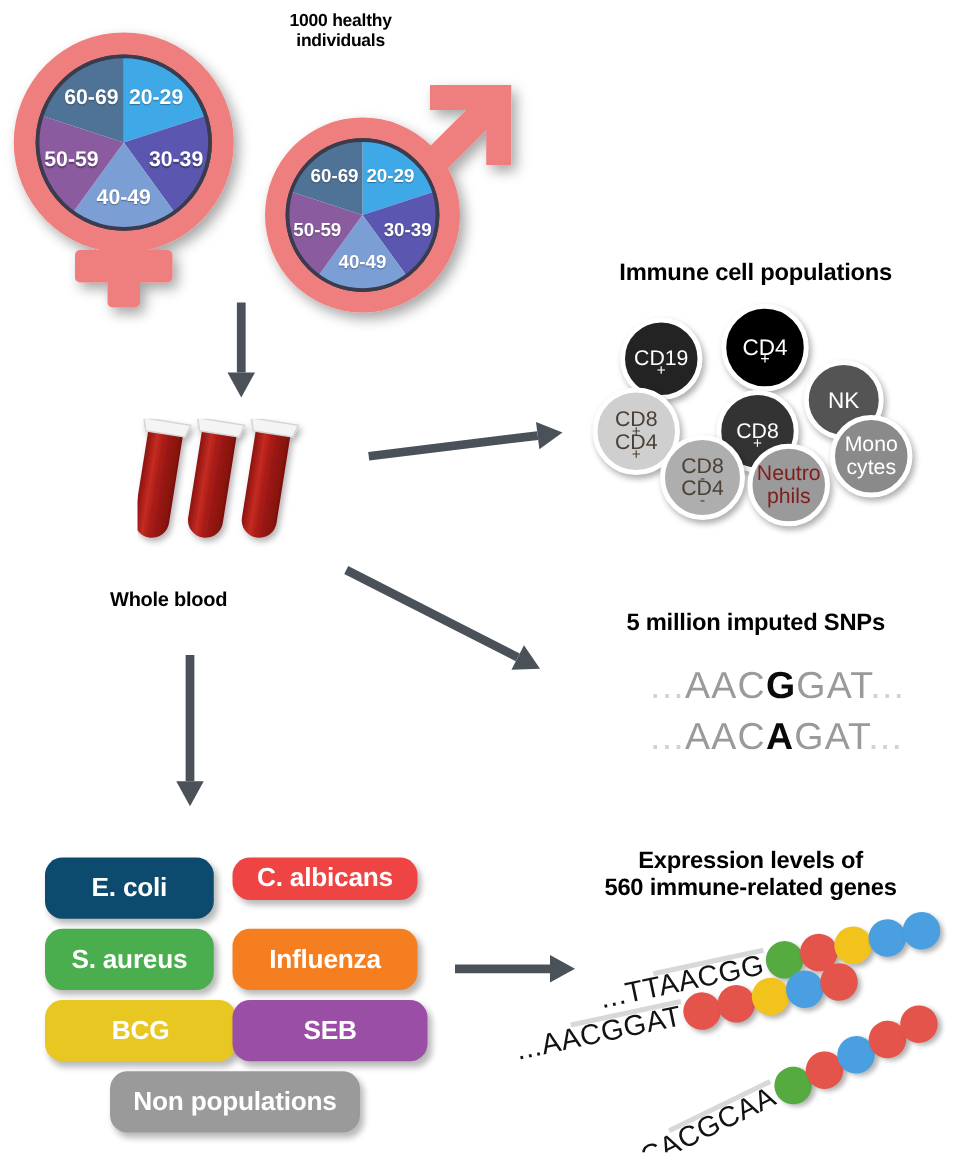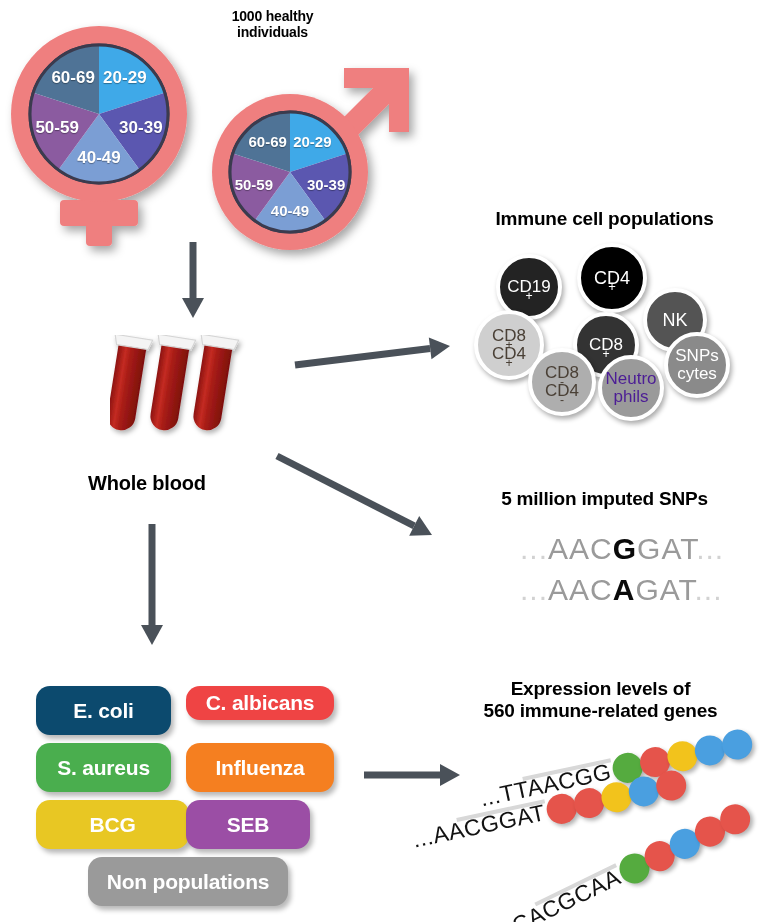--- a/index.html
+++ b/index.html
@@ -28,21 +28,21 @@
     letter-spacing: -0.2px;
   }
   #title-cohort { left: 160px; top: 8px; width: 225px; font-size: 14px; }
   #title-immune { left: 438px; top: 208px; width: 333px; font-size: 19px; }
   #title-snp    { left: 438px; top: 488px; width: 333px; font-size: 19px; }
   #title-expr   { left: 430px; top: 678px; width: 341px; font-size: 19px; }
 
   .label-blood {
     font-weight: bold;
     color: #000000;
-    font-size: 20px;
+    font-size: 16px;
     letter-spacing: -0.2px;
   }
 
   
   .gender-wrap { position: absolute; }
   .sym-svg { display: block; overflow: visible; }
   .slice-label {
     position: absolute;
     color: #ffffff;
     font-weight: bold;
@@ -276,47 +276,47 @@
         <div>
           <span>CD8<span class="sup">+</span></span>
         </div>
       </div>
       <div class="cell" style="left: 528px; top: 348px; width: 68px; height: 68px; background: rgb(174, 174, 174); color: rgb(74, 64, 54); font-size: 17px;">
         <div>
           <span>CD8<span class="sup">-</span></span>
           <span>CD4<span class="sup">-</span></span>
         </div>
       </div>
-      <div class="cell" style="left: 598px; top: 355px; width: 66px; height: 66px; background: rgb(154, 154, 154); color: #4c1d95; font-size: 17px;">
+      <div class="cell" style="left: 598px; top: 355px; width: 66px; height: 66px; background: rgb(154, 154, 154); color: #7f1d1d; font-size: 17px;">
         <div>
           <span>Neutro</span>
           <span>phils</span>
         </div>
       </div>
       <div class="cell" style="left: 664px; top: 332px; width: 66px; height: 66px; background: rgb(138, 138, 138); color: rgb(255, 255, 255); font-size: 17px;">
         <div>
-          <span>SNPs</span>
+          <span>Mono</span>
           <span>cytes</span>
         </div>
       </div>
     </div>
 
   <div class="abs title" id="title-snp">5 million imputed SNPs</div>
   <div class="abs" id="snp-rows" style="left:0; top:0; width:771px; height:922px;">
       <div class="snp-row" style="left: 520px; top: 532px;"><span class="dots">...</span><span class="bases">AAC</span><span class="hl">G</span><span class="bases">GAT</span><span class="dots">...</span></div>
       <div class="snp-row" style="left: 520px; top: 573px;"><span class="dots">...</span><span class="bases">AAC</span><span class="hl">A</span><span class="bases">GAT</span><span class="dots">...</span></div>
     </div>
 
   <div class="abs" id="stim-boxes" style="left:0; top:0; width:771px; height:922px;">
       <div class="stim" style="left: 36px; top: 686px; width: 135px; height: 49px; background: #0c4a6e;">E. coli</div>
       <div class="stim" style="left: 186px; top: 686px; width: 148px; height: 34px; background: #ef4444;">C. albicans</div>
       <div class="stim" style="left: 36px; top: 743px; width: 135px; height: 49px; background: rgb(74, 174, 78);">S. aureus</div>
       <div class="stim" style="left: 186px; top: 743px; width: 148px; height: 49px; background: rgb(245, 127, 32);">Influenza</div>
       <div class="stim" style="left: 36px; top: 800px; width: 153px; height: 49px; background: rgb(232, 199, 35);">BCG</div>
-      <div class="stim" style="left: 186px; top: 800px; width: 124px; height: 49px; background: rgb(155, 78, 165);">SEB</div>
+      <div class="stim" style="left: 186px; top: 800px; width: 156px; height: 49px; background: rgb(155, 78, 165);">SEB</div>
       <div class="stim" style="left: 88px; top: 857px; width: 200px; height: 49px; background: rgb(154, 154, 154);">Non populations</div>
     </div>
 
   <div class="abs title" id="title-expr">
     <div>Expression levels of</div>
     <div>560 immune-related genes</div>
   </div>
   <div class="abs" id="expr-strands" style="left:0; top:0; width:771px; height:922px;">
       <div class="strand" style="left: 613px; top: 771px; transform: rotate(-12deg);">
         <div class="backbone"></div>

